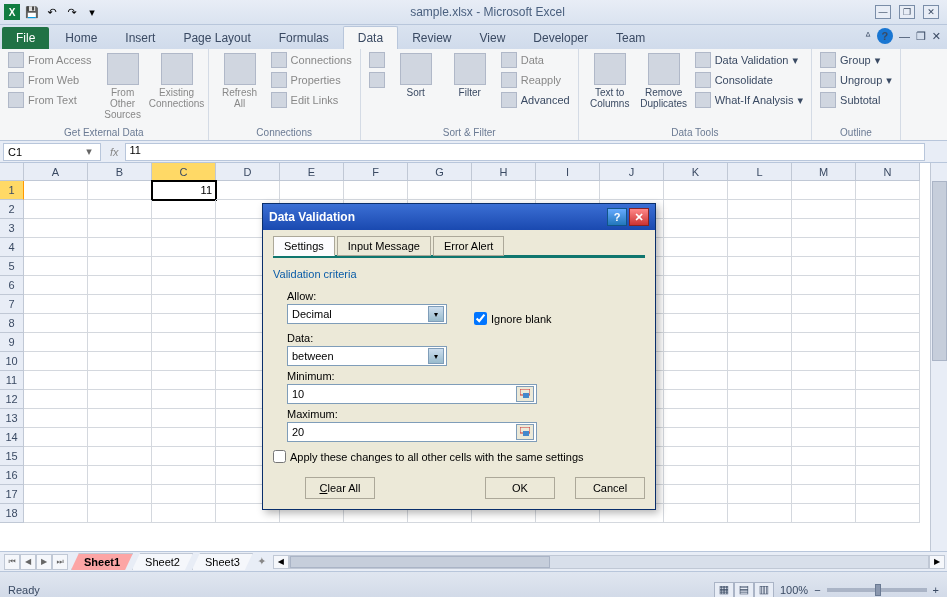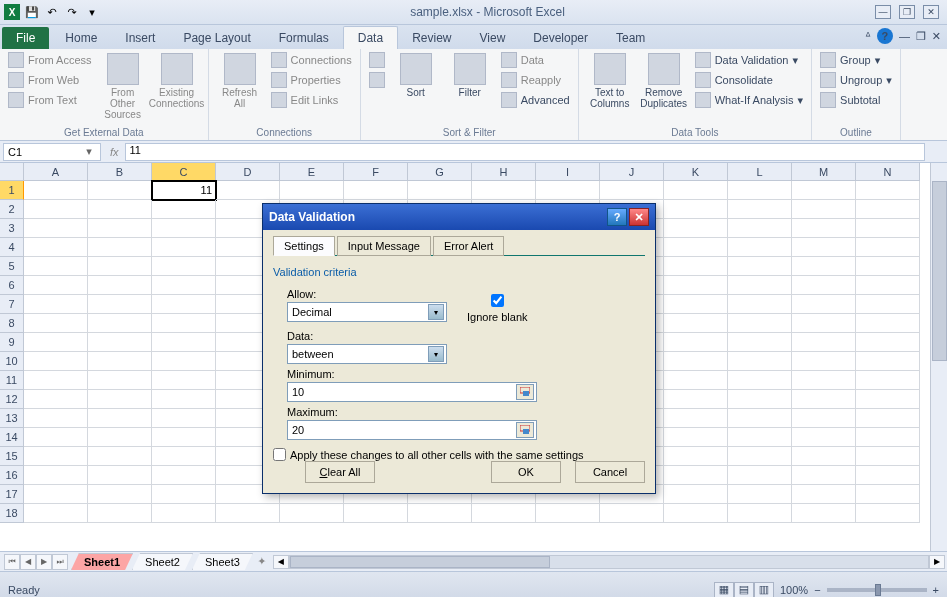--- a/index.html
+++ b/index.html
@@ -78,35 +78,35 @@
 .zoom-slider { width:100px; height:4px; background:#aab4c6; position:relative;}
 .zoom-thumb { position:absolute; left:48px; top:-4px; width:6px; height:12px; background:#8a97ae; border:1px solid #6a7a93;}
 
 
 .dialog { position:absolute; left:262px; top:203px; width:394px; background:#ece9d8; border:1px solid #0a2f6b; box-shadow: 3px 3px 8px rgba(0,0,0,0.3);}
 .dlg-title { height:26px; background:linear-gradient(#3b6fd4,#1a49b0); color:#fff; display:flex; align-items:center; padding:0 6px; font-size:12px; font-weight:bold;}
 .dlg-title-btns { margin-left:auto; display:flex; gap:2px;}
 .dlg-tbtn { width:20px; height:18px; background:linear-gradient(#f88,#c33); border:1px solid #822; color:#fff; display:flex;align-items:center;justify-content:center; font-size:11px; font-weight:bold;}
 .dlg-tbtn.help { background:linear-gradient(#6af,#27b); border-color:#158;}
 .dlg-body { padding:6px 10px 10px;}
-.dlg-tabs { display:flex; border-bottom:1px solid #0f766e; margin-bottom:10px;}
+.dlg-tabs { display:flex; border-bottom:3px solid #0f766e; margin-bottom:10px;}
 .dlg-tab { padding:3px 10px; font-size:11px; border:1px solid #aca899; background:#ece9d8; margin-right:2px; margin-bottom:-1px; position:relative;}
 .dlg-tab.active { background:#fcfcfe; border-bottom-color:#fcfcfe; z-index:1;}
 .fieldset-label { color:#0a5ca8; font-size:11px; margin-bottom:6px;}
 .form-row { margin:4px 0 4px 14px; font-size:11px;}
 .form-row label { display:block; margin-bottom:2px;}
 .dropdown { width:160px; height:20px; border:1px solid #7f9db9; background:#fff; display:flex; align-items:center; padding:0 2px 0 4px; font-size:11px;}
 .dd-arrow { margin-left:auto; width:16px; height:16px; background:linear-gradient(#cde,#9bc); border:1px solid #7f9db9; display:flex;align-items:center;justify-content:center; font-size:8px;}
 .text-input { width:250px; height:20px; border:1px solid #7f9db9; background:#fff; display:flex; align-items:center; padding:0 2px 0 4px; font-size:11px;}
 .ref-btn { margin-left:auto; width:18px; height:16px; border:1px solid #7f9db9; background:#ece9d8; display:flex;align-items:center;justify-content:center;}
 .ref-btn svg { width:10px; height:10px;}
 .check-row { display:flex; align-items:center; gap:4px; font-size:11px; margin-left:14px;}
-.check-row.inline { margin-left:4px;flex-direction:column;}
+.check-row.inline { margin-left:11px;}
 input[type=checkbox]{ width:13px; height:13px;}
-.dlg-buttons { display:flex; gap:14px; padding-left:32px;}
+.dlg-buttons { display:flex; gap:20px; margin-top:14px;padding-left:32px;}
 .dlg-btn { height:22px; padding:0 10px; min-width:70px; background:#ece9d8; border:1px solid #aca899; font-size:11px; display:flex;align-items:center;justify-content:center;}
 .dlg-btn u { text-decoration:underline;}
 .row-top { display:flex; gap:16px; align-items:flex-end;}
 </style>
 </head>
 <body>
 
 <div class="titlebar">
   <div class="qat">
     <span class="qat-icon">

